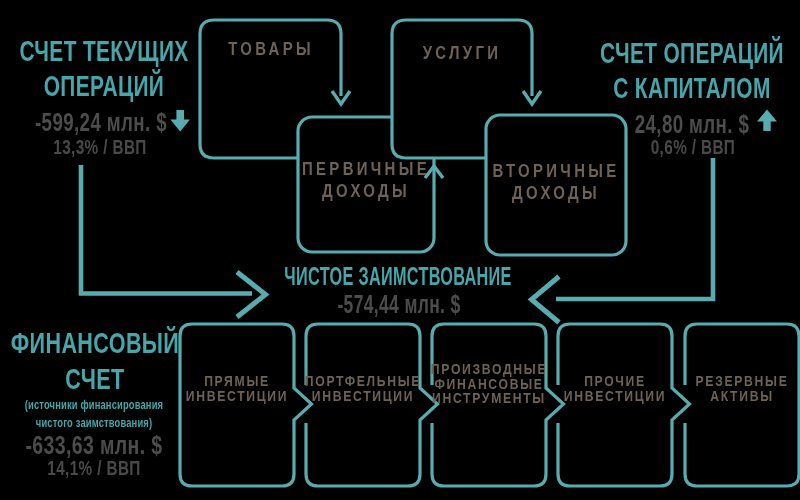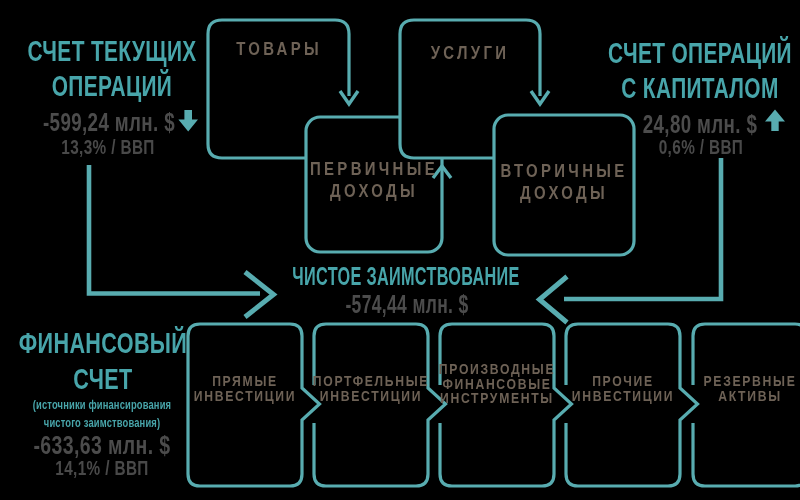--- a/index.html
+++ b/index.html
@@ -3,21 +3,21 @@
 <meta charset="utf-8">
 <style>
   html, body { margin: 0; padding: 0; }
   body {
     width: 800px; height: 500px;
     background: var(--bg, #000);
     overflow: hidden;
     position: relative;
     font-family: "Liberation Sans", sans-serif;
   }
-  #stage { position: absolute; left: 12px; top: 0; width: 700px; height: 500px; }
+  #stage { position: absolute; left: 4px; top: 0; width: 700px; height: 500px; }
   svg#shapes { position: absolute; left: 0; top: 0; }
   .box-outline { fill: var(--bg); stroke: var(--line); stroke-width: 3.2; stroke-linejoin: round; }
   .box-open   { fill: none;      stroke: var(--line); stroke-width: 3.2; stroke-linejoin: miter; }
   .arrowhead  { fill: none; stroke: var(--line); stroke-width: 3.4; stroke-linejoin: miter; stroke-linecap: butt; }
   .connector  { fill: none; stroke: var(--line); stroke-width: 4.6; stroke-linejoin: miter; stroke-linecap: butt; }
   .chevron    { fill: none; stroke: var(--line); stroke-width: 5; stroke-linejoin: miter; stroke-linecap: butt; }
   .trend      { fill: var(--line); stroke: none; }
   .txt {
     position: absolute;
     text-align: center;

